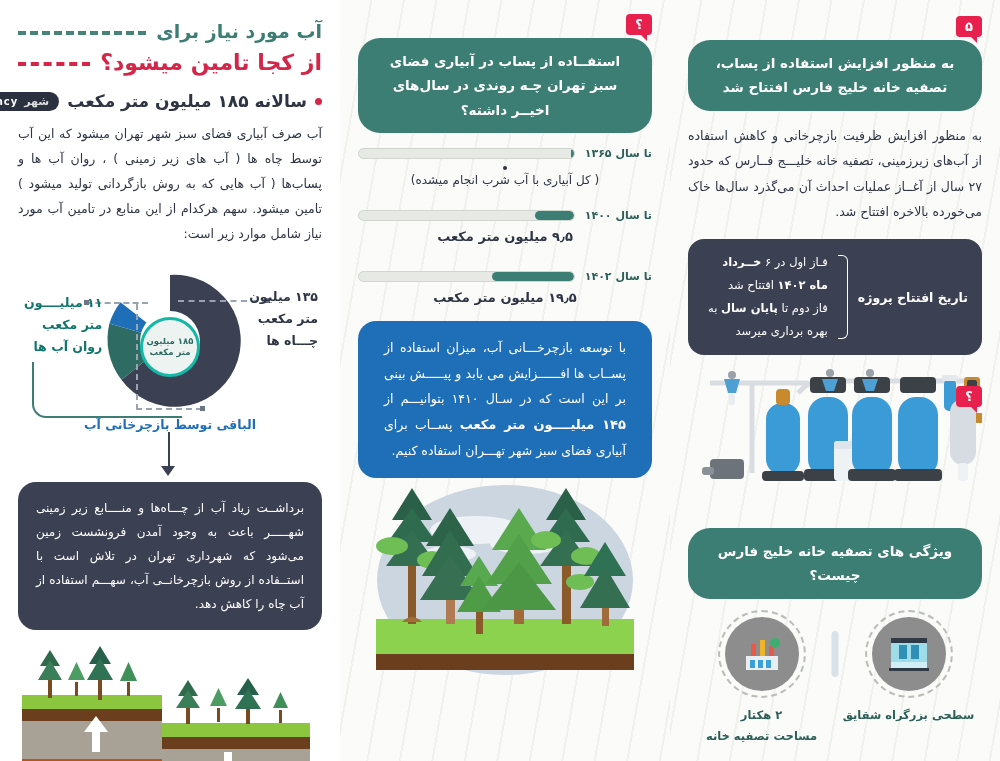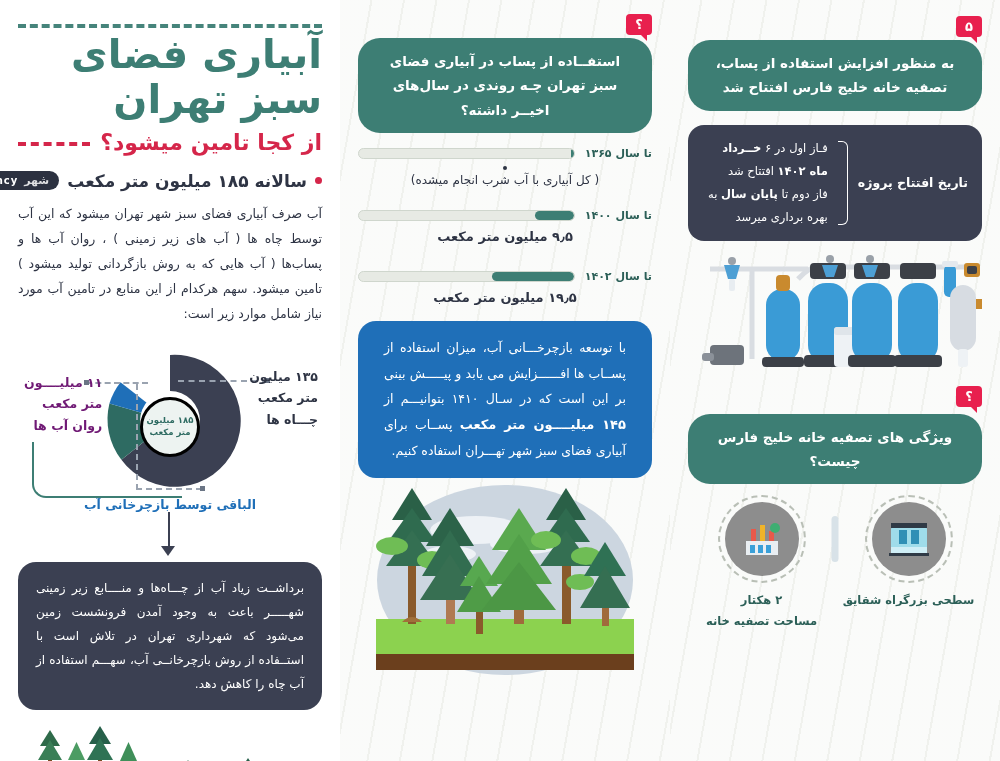--- a/index.html
+++ b/index.html
@@ -59,30 +59,30 @@
   .para{
     color:#2e3444;font-size:12.5px;line-height:2.0;text-align:justify;
     margin-top:10px;
   }
 
   
   .donut-wrap{position:relative;height:170px;margin-top:16px;}
   .donut{position:absolute;left:50%;top:4px;transform:translateX(-50%);}
   .dn-label{position:absolute;font-size:12.5px;font-weight:bold;line-height:1.75;}
   .dn-label.right{right:4px;top:24px;color:#2e3444;text-align:right;}
-  .dn-label.left{left:6px;top:30px;color:#701a75;text-align:right;}
+  .dn-label.left{left:6px;top:30px;color:#0f766e;text-align:right;}
   .dn-label.bottom{left:50%;transform:translateX(-50%);bottom:-4px;color:#1f6fb8;white-space:nowrap;}
   .dash-h{position:absolute;border-top:2px dashed #9aa3b0;}
   .dash-v{position:absolute;border-left:2px dashed #9aa3b0;}
   .sq{position:absolute;width:5px;height:5px;background:#6b7585;}
 
   .center-pill{
     position:absolute;left:50%;top:50%;transform:translate(-50%,-50%);
     width:60px;height:60px;border-radius:50%;background:#edf3f1;
-    border:3px solid #000000;
+    border:3px solid #14b8a6;
     display:flex;flex-direction:column;align-items:center;justify-content:center;
     color:#2e6b62;font-size:8.5px;font-weight:bold;line-height:1.35;text-align:center;
   }
 
   .elbow{position:absolute;left:14px;bottom:14px;width:150px;height:56px;
     border-left:2px solid #3d7e74;border-bottom:2px solid #3d7e74;border-bottom-left-radius:14px;}
 
   
   .darkbox{
     background:#3b4052;color:#fff;border-radius:18px;
@@ -153,24 +153,24 @@
 </style>
 </head>
 <body>
 
 <div class="page">
 
   <div class="col col-right">
     <div class="inner" style="padding:12px 18px 0 18px;">
 
       <div class="hdr-kicker">
+        <span>آب مورد نیاز برای</span>
         <span class="dashline"></span>
       </div>
 
-      <div class="hdr-title">آبیاری فضای سبز تهران</div>
 
       <div class="hdr-sub">
         <span>از کجا تامین میشود؟</span>
         <span class="dashline-red"></span>
       </div>
 
       <div class="bullet-row">
         <span class="bullet-dot"></span>
         <span class="bullet-txt">سالانه ۱۸۵ میلیون متر مکعب</span>
         <span class="badge-logo">
@@ -395,20 +395,21 @@
     </div>
   </div>
 
   <div class="col col-left">
     <div class="inner" style="padding:16px 18px;">
 
       <div class="badge-num" style="top:16px;right:18px;">۵</div>
 
       <div class="pill-head" style="margin-top:24px;">به منظور افزایش استفاده از پساب، تصفیه خانه خلیج فارس افتتاح شد</div>
 
+      <div class="l-para">به منظور افزایش ظرفیت بازچرخانی و کاهش استفاده از آب‌های زیرزمینی، تصفیه خانه خلیـــج فــارس که حدود ۲۷ سال از آغــاز عملیات احداث آن می‌گذرد سال‌ها خاک می‌خورده بالاخره افتتاح شد.</div>
 
       <div class="datebox">
         <span class="dlabel">تاریخ افتتاح پروژه</span>
         <span class="brace"></span>
         <span class="dlines">
           <div>
             <span>فـاز اول در ۶</span>
             <b>خــرداد ماه ۱۴۰۲</b>
             <span>افتتاح شد</span>
           </div>

